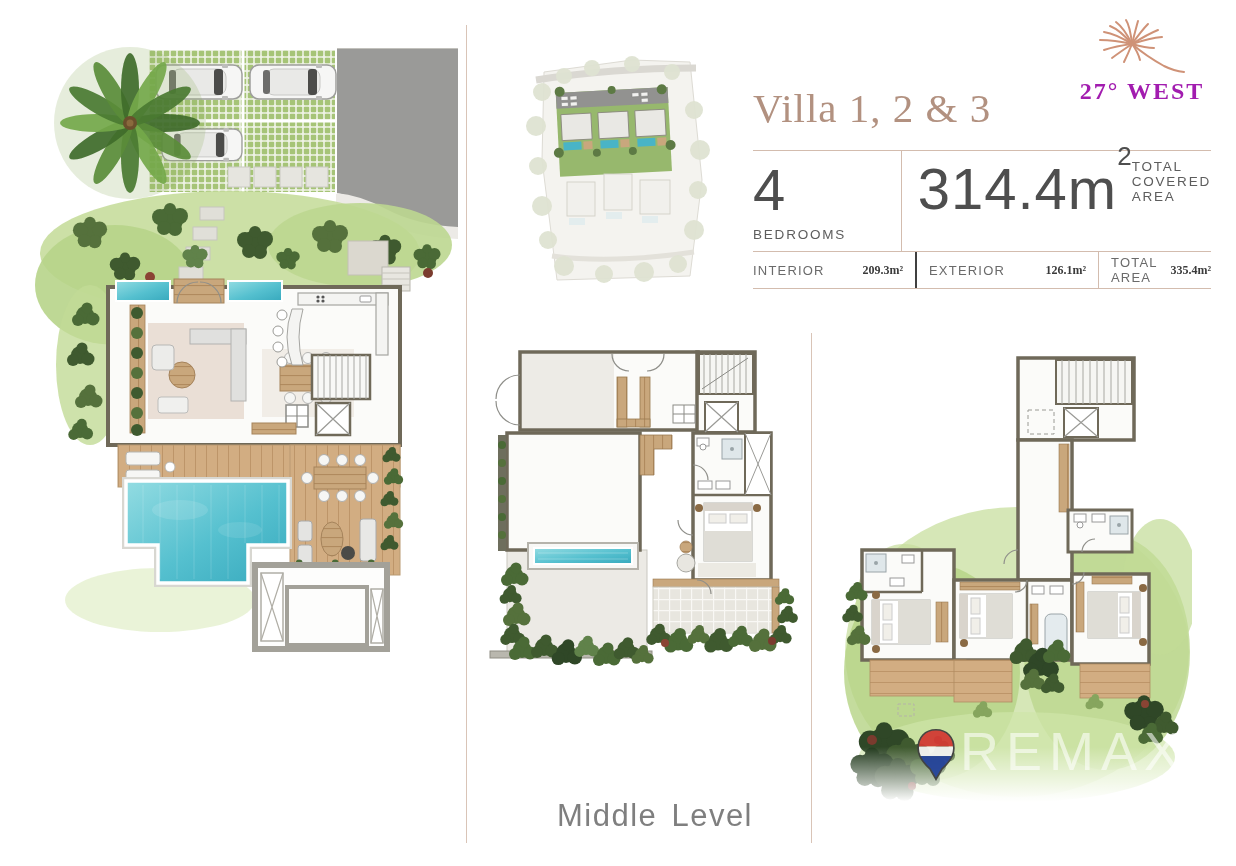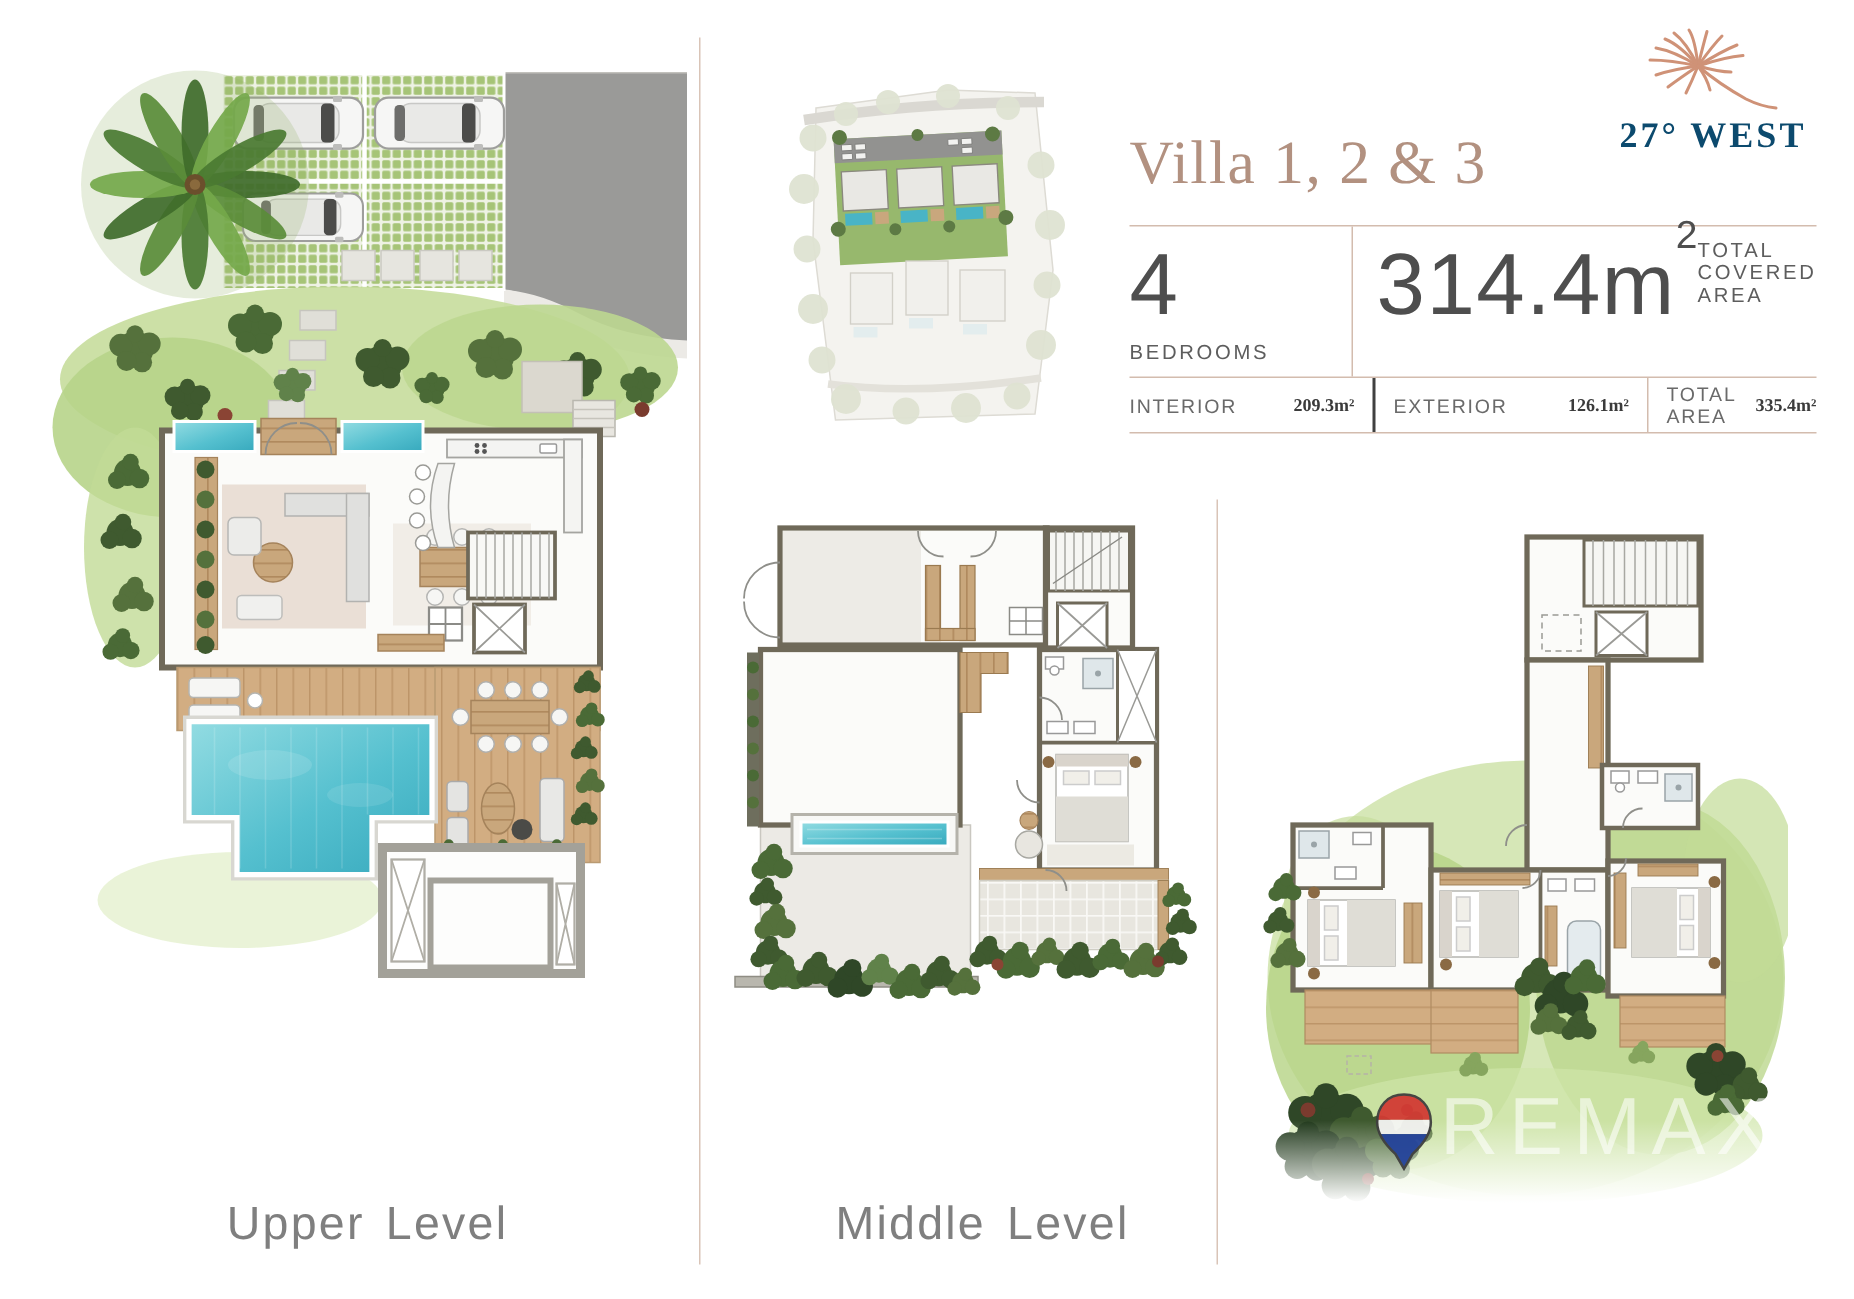--- a/index.html
+++ b/index.html
@@ -10,21 +10,21 @@
   .divider-left{left:466px;top:25px;height:818px;}
   .divider-right{left:811px;top:333px;height:510px;}
 
   
   .header{position:absolute;left:753px;top:18px;width:458px;height:272px;}
   .page-title{position:absolute;left:0;top:66px;font-family:"Liberation Serif",serif;
               font-size:41px;font-weight:400;color:#b29180;letter-spacing:1px;white-space:nowrap;}
   .brand{position:absolute;right:-2px;top:0;width:142px;text-align:center;}
   .brand svg{display:block;margin:0 auto;}
   .brand-name{margin-top:2px;font-family:"Liberation Serif",serif;font-size:24px;font-weight:700;
-              color:#0c4a6e;letter-spacing:2px;white-space:nowrap;}
+              color:#a21caf;letter-spacing:2px;white-space:nowrap;}
   .rule{position:absolute;left:0;right:0;height:1px;background:#d3bcae;}
   .rule1{top:132px;}.rule2{top:233px;}.rule3{top:270px;}
   .big-row{position:absolute;left:0;right:0;top:133px;height:100px;display:flex;}
   .cell-bedrooms{width:231px;display:flex;flex-direction:column;justify-content:center;}
   .vsep{width:1px;background:#d3bcae;height:100%;}
   .cell-covered{flex:1;padding-left:16px;display:flex;justify-content:center;}
   .big-num{font-size:58px;line-height:58px;font-weight:300;color:#4e4e4e;letter-spacing:1px;}
   .big-num sup{font-size:26px;position:relative;top:-24px;letter-spacing:0;}
   .cell-label{margin-top:8px;font-size:13.5px;letter-spacing:1.8px;color:#5d5d5d;}
   .stats-row{position:absolute;left:0;right:0;top:234px;height:36px;display:flex;align-items:stretch;}
@@ -657,15 +657,14 @@
         <rect x="0" y="26" width="38" height="24" fill="#24439b"></rect>
       </g>
       <path d="M19,1 C29.5,1 36,8.5 36,18.5 C36,27 30,33.5 24.5,38.5 L19,48 L13.5,38.5 C8,33.5 2,27 2,18.5 C2,8.5 8.5,1 19,1 Z" fill="none" stroke="#3f3f3f" stroke-width="1.6"></path>
     </svg>
     <span class="wm-text">REMAX</span>
     <span class="wm-suffix">24</span>
   </div>
 
   <div class="divider divider-left"></div>
   <div class="divider divider-right"></div>
-  <div class="level-label" style="left:30px;width:430px">Upper Level</div>
   <div class="level-label" style="left:497px;width:316px">Middle Level</div>
 </div>
 
 </body></html>

